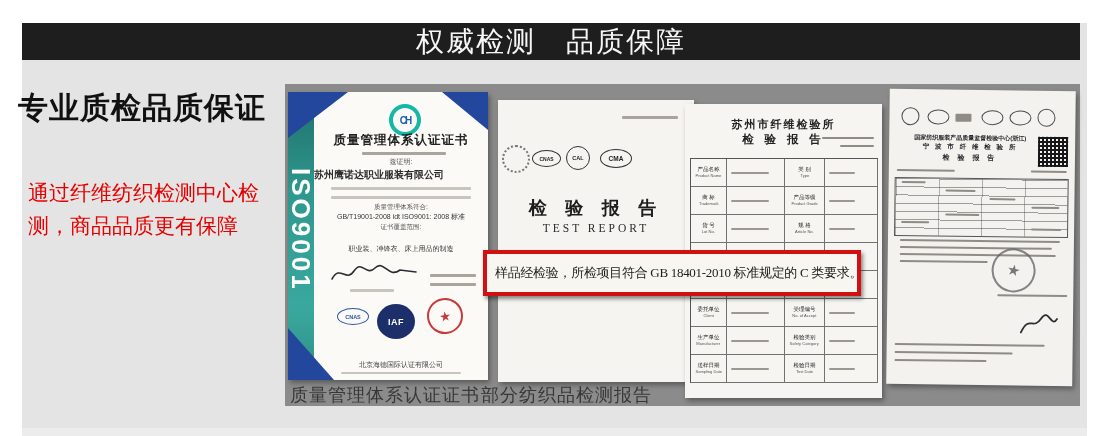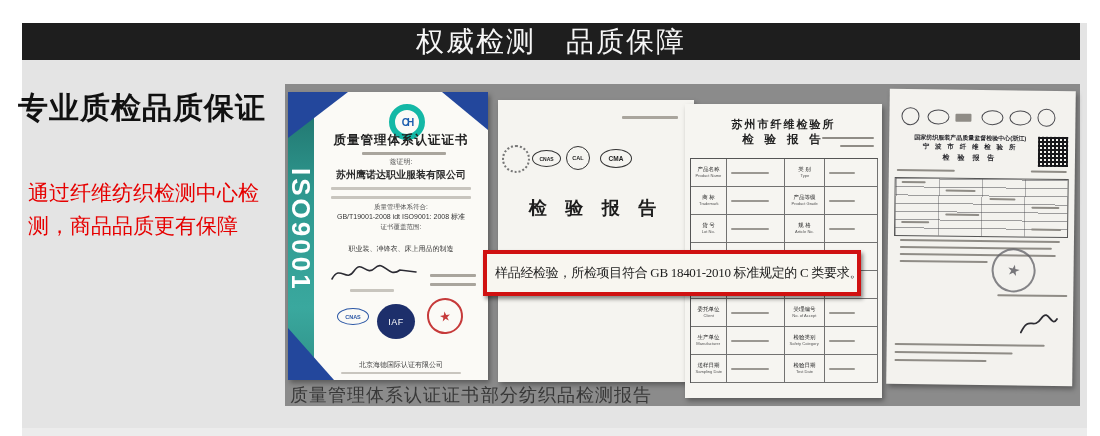--- a/index.html
+++ b/index.html
@@ -29,34 +29,34 @@
   .iso{left:288px;top:92px;width:200px;height:288px;background:#fbfaf6;}
   .iso-band{position:absolute;left:0;top:0;width:26px;height:288px;
             background:linear-gradient(180deg,#1f6f69 0%,#2e988f 35%,#3aa89e 75%,#2e8f86 100%);}
   .iso-side{position:absolute;left:-2px;top:76px;width:30px;writing-mode:vertical-rl;
             color:#fff;font-weight:700;font-size:26px;letter-spacing:3px;text-align:left;}
   .tri{position:absolute;width:0;height:0;}
   .tri-tl{left:0;top:0;border-top:46px solid #23479c;border-right:60px solid transparent;}
   .tri-tr{right:0;top:0;border-top:38px solid #23479c;border-left:46px solid transparent;}
   .tri-bl{left:0;bottom:0;border-bottom:52px solid #23479c;border-right:46px solid transparent;}
   .iso-body{position:absolute;left:26px;top:0;width:174px;height:288px;}
-  .cqc{position:absolute;left:75px;top:12px;width:24px;height:24px;border:6px solid #14b8a6;
+  .cqc{position:absolute;left:75px;top:12px;width:24px;height:24px;border:4px solid #14b8a6;
        border-radius:50%;display:flex;align-items:center;justify-content:center;
        color:#1b5dae;font-weight:700;font-size:10px;letter-spacing:-2px;}
   .iso-title{position:absolute;left:0;top:40px;width:174px;text-align:center;
              font-size:12.5px;font-weight:700;color:#222;letter-spacing:1px;}
   .iso-small{position:absolute;width:174px;text-align:center;color:#555;}
-  .iso-company{position:absolute;left:0;top:76px;width:174px;text-align:center;
+  .iso-company{position:absolute;left:0;top:76px;width:174px;text-align:left;
                font-size:10px;font-weight:700;color:#2b2b2b;}
   .cnas-oval{position:absolute;left:23px;top:216px;width:30px;height:15px;border:1.5px solid #2a56a5;
              border-radius:50%;display:flex;align-items:center;justify-content:center;
              color:#2a56a5;font-size:5.5px;font-weight:700;}
   .iaf-oval{position:absolute;left:63px;top:212px;width:38px;height:35px;background:#1d2f6b;
             border-radius:50%;display:flex;align-items:center;justify-content:center;
-            color:#fff;font-size:9px;font-weight:400;letter-spacing:.5px;}
+            color:#fff;font-size:9px;font-weight:700;letter-spacing:.5px;}
   .red-seal{position:absolute;left:113px;top:206px;width:32px;height:32px;border:2px solid #c63a3a;
             border-radius:50%;display:flex;align-items:center;justify-content:center;
             color:#c63a3a;font-size:13px;transform:rotate(-8deg);}
 
   
   .r1{left:498px;top:100px;width:196px;height:282px;background:#f5f4f0;}
   .mark{position:absolute;border:1.5px solid #333;display:flex;align-items:center;
         justify-content:center;color:#222;font-weight:700;}
   .r1-title{position:absolute;left:0;top:96px;width:196px;text-align:center;font-size:18px;
             font-weight:700;letter-spacing:7px;color:#1d1d1d;}
@@ -156,20 +156,21 @@
     </div>
   </div>
 
   <div class="doc r1">
     <div class="fuzz" style="right:16px;top:16px;width:56px;"></div>
     <div class="mark" style="left:4px;top:45px;width:24px;height:24px;border-radius:50%;border:2px dotted #777;"></div>
     <div class="mark" style="left:34px;top:50px;width:27px;height:15px;border-radius:50%;font-size:5px;">CNAS</div>
     <div class="mark" style="left:68px;top:46px;width:22px;height:22px;border-radius:50%;font-size:5.5px;">CAL</div>
     <div class="mark" style="left:102px;top:49px;width:30px;height:17px;border-radius:50%;font-size:6.5px;">CMA</div>
     <div class="r1-title serif">检 验 报 告</div>
+    <div class="r1-sub serif">TEST REPORT</div>
     <div class="fuzz light" style="left:22px;top:152px;width:150px;height:2px;"></div>
     <div class="fuzz light" style="left:22px;top:161px;width:118px;height:2px;"></div>
   </div>
 
   <div class="doc r2">
     <div class="r2-org serif">苏州市纤维检验所</div>
     <div class="r2-title serif">检 验 报 告</div>
     <div class="fuzz dark" style="right:8px;top:33px;width:52px;height:2px;"></div>
     <div class="fuzz dark" style="right:8px;top:41px;width:34px;height:2px;"></div>
     <div class="r2-table">

